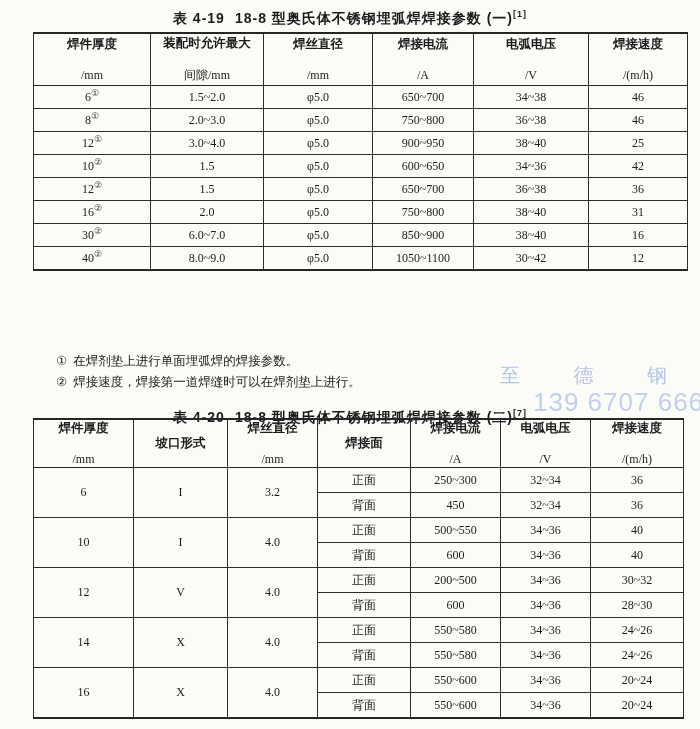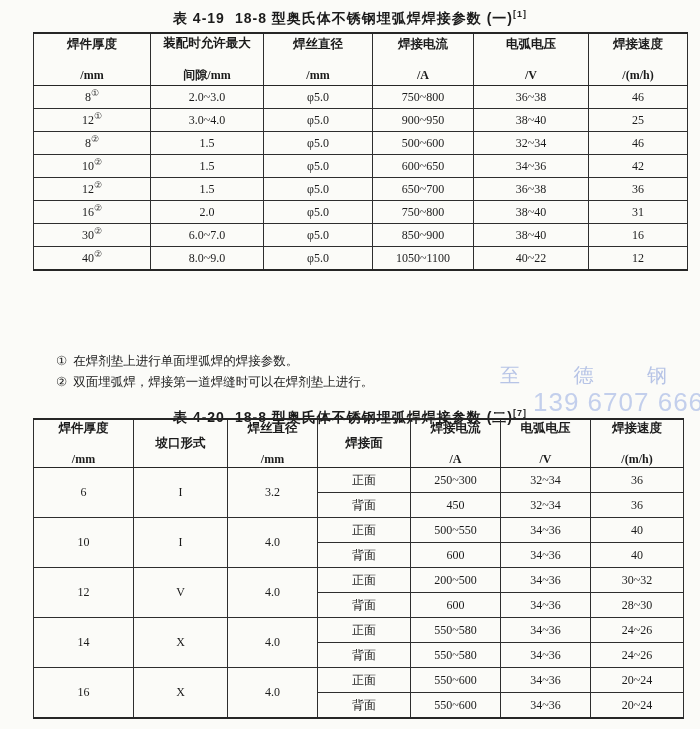--- a/index.html
+++ b/index.html
@@ -27,21 +27,21 @@
     font-size:12px;padding:0 2px;overflow:hidden;white-space:nowrap;
   }
   thead th{
     font-weight:bold;font-size:12.5px;
     border-bottom:1.5px solid #262626;
   }
   #t1 thead th{height:51px;}
   #t2 thead th{height:44px;}
   #t1 tbody td{height:22px;}
   #t2 tbody td{height:24px;}
-  th .h2{font-weight:bold;font-size:12px;margin-top:15px;}
+  th .h2{font-weight:normal;font-size:12px;margin-top:15px;}
   td sup{font-size:9px;line-height:0;}
   .footnotes{
     position:absolute;left:40px;top:351px;width:620px;
     font-size:12.5px;line-height:21px;margin-left:16px;
   }
   .footnote .fn-marker{margin-right:6px;}
   .watermark{
     position:absolute;pointer-events:none;
     font-family:"Liberation Sans","DejaVu Sans",sans-serif;
   }
@@ -95,44 +95,44 @@
             <div class="h2">/V</div>
           </th>
           <th>
             <div class="h1">焊接速度</div>
             <div class="h2">/(m/h)</div>
           </th>
         </tr>
       </thead>
     <tbody id="t1-body">
         <tr>
+          <td><span>6</span><sup>①</sup></td>
+          <td>1.5~2.0</td>
+          <td>φ5.0</td>
+          <td>650~700</td>
+          <td>34~38</td>
+          <td>46</td>
+        </tr>
+        <tr>
           <td><span>8</span><sup>①</sup></td>
           <td>2.0~3.0</td>
           <td>φ5.0</td>
           <td>750~800</td>
           <td>36~38</td>
           <td>46</td>
         </tr>
         <tr>
           <td><span>12</span><sup>①</sup></td>
           <td>3.0~4.0</td>
           <td>φ5.0</td>
           <td>900~950</td>
           <td>38~40</td>
           <td>25</td>
         </tr>
         <tr>
-          <td><span>8</span><sup>②</sup></td>
-          <td>1.5</td>
-          <td>φ5.0</td>
-          <td>500~600</td>
-          <td>32~34</td>
-          <td>46</td>
-        </tr>
-        <tr>
           <td><span>10</span><sup>②</sup></td>
           <td>1.5</td>
           <td>φ5.0</td>
           <td>600~650</td>
           <td>34~36</td>
           <td>42</td>
         </tr>
         <tr>
           <td><span>12</span><sup>②</sup></td>
           <td>1.5</td>
@@ -155,32 +155,32 @@
           <td>φ5.0</td>
           <td>850~900</td>
           <td>38~40</td>
           <td>16</td>
         </tr>
         <tr>
           <td><span>40</span><sup>②</sup></td>
           <td>8.0~9.0</td>
           <td>φ5.0</td>
           <td>1050~1100</td>
-          <td>40~22</td>
+          <td>30~42</td>
           <td>12</td>
         </tr>
       </tbody>
   </table>
 
   <div class="footnotes">
     <div class="footnote">
       <span class="fn-marker">①</span><span>在焊剂垫上进行单面埋弧焊的焊接参数。</span>
     </div>
     <div class="footnote">
-      <span class="fn-marker">②</span><span>双面埋弧焊，焊接第一道焊缝时可以在焊剂垫上进行。</span>
+      <span class="fn-marker">②</span><span>焊接速度，焊接第一道焊缝时可以在焊剂垫上进行。</span>
     </div>
   </div>
 
   <div class="caption" id="cap2">
     <span class="cap-label">表 4-20</span><span>18-8 型奥氏体不锈钢埋弧焊焊接参数 (二)</span><sup>[7]</sup>
   </div>
 
   <table id="t2">
     <colgroup>
       <col style="width:100px">

